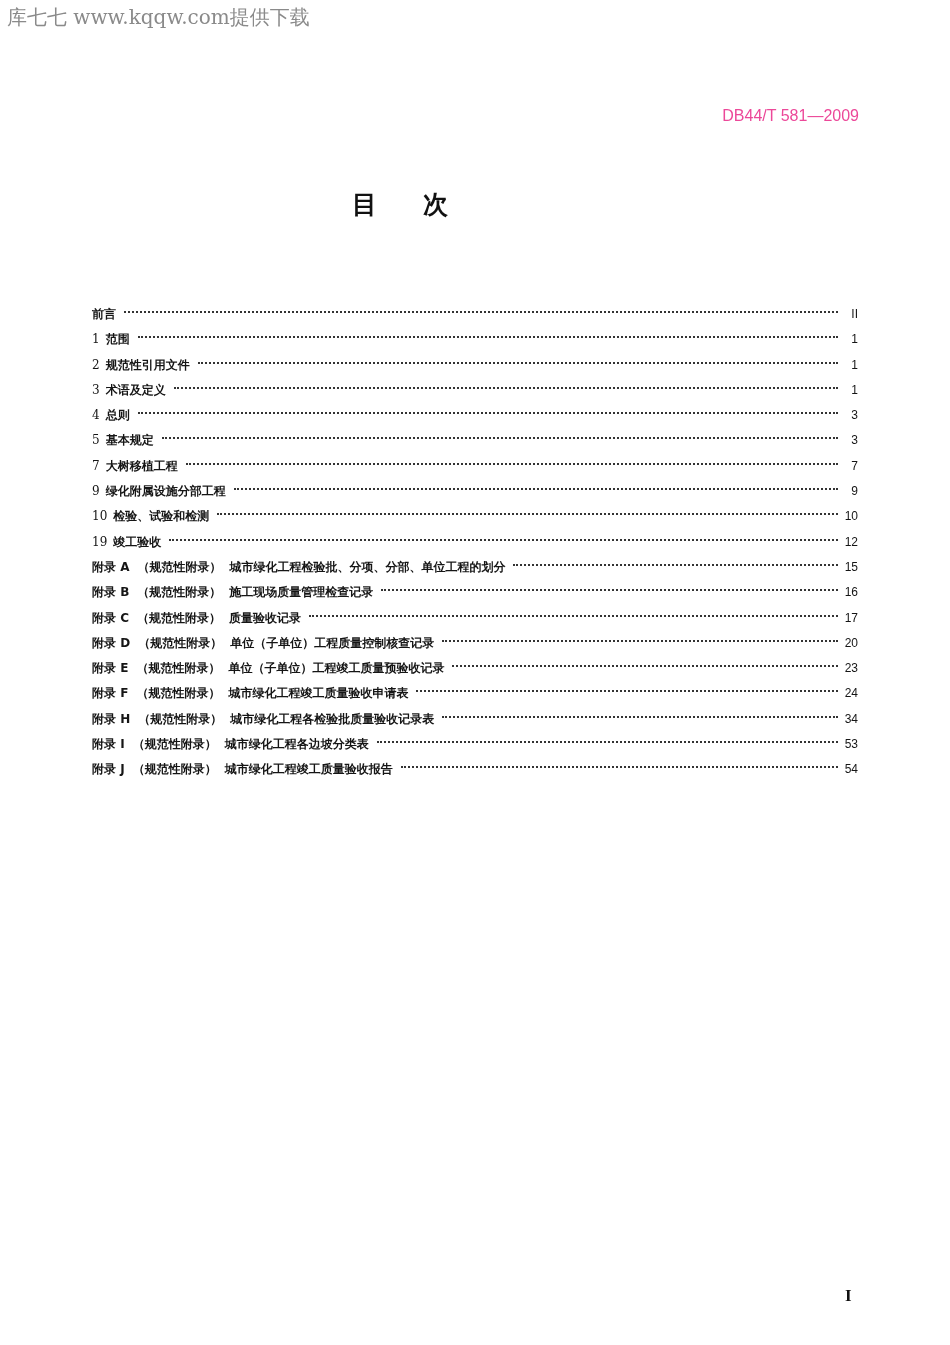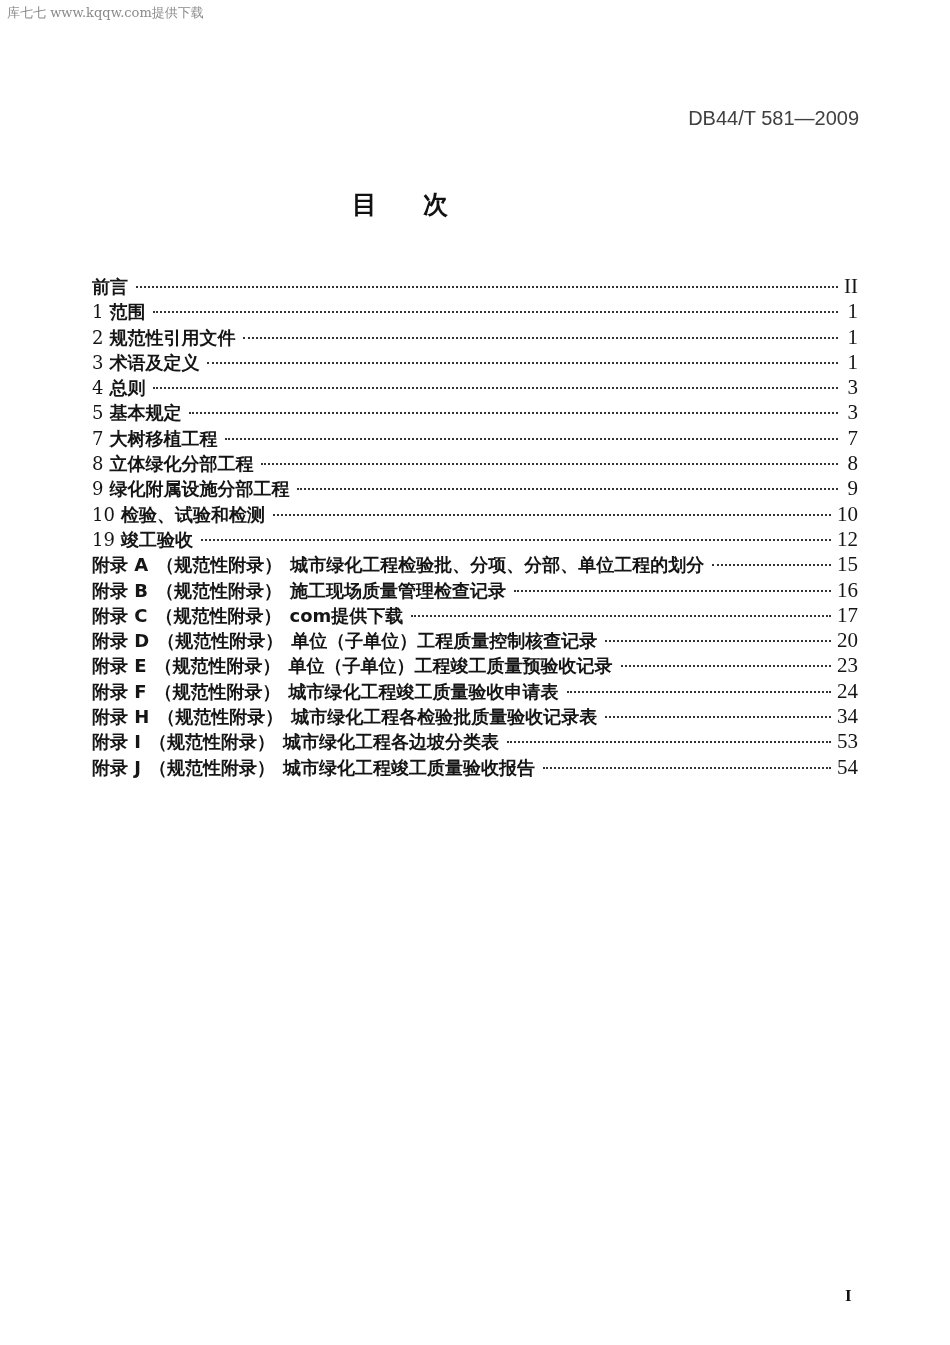--- a/index.html
+++ b/index.html
@@ -12,33 +12,33 @@
       height: 1345px;
       position: relative;
       overflow: hidden;
       font-family: "DejaVu Serif", "Liberation Serif", serif;
       color: #111111;
     }
     .watermark {
       position: absolute;
       left: 7px;
       top: 4px;
-      font-size: 13px;
+      font-size: 20px;
       color: #8a8a8a;
       font-family: "DejaVu Serif", "Liberation Serif", serif;
       letter-spacing: 0px;
       white-space: nowrap;
     }
     .doc-code {
       position: absolute;
       right: 91px;
       top: 107px;
       font-family: "Liberation Sans", "DejaVu Sans", sans-serif;
-      font-size: 20px;
-      color: #404040;
+      font-size: 16px;
+      color: #ec4899;
       white-space: nowrap;
     }
     .page-title {
       position: absolute;
       left: 0;
       width: 800px;
       top: 188px;
       text-align: center;
       font-family: "DejaVu Sans", sans-serif;
       font-size: 25px;
@@ -58,22 +58,23 @@
       align-items: baseline;
       height: 25.3px;
       font-size: 14px;
       line-height: 25.3px;
       white-space: nowrap;
     }
     .toc-label {
       flex: 0 0 auto;
       font-family: "DejaVu Sans", sans-serif;
       font-weight: bold;
-      font-size: 18px;
+      font-size: 12px;
       color: #151515;
+      margin-top: 28px;
     }
     .toc-label .num {
       font-family: "DejaVu Serif", "Liberation Serif", serif;
       font-weight: normal;
       margin-right: 6px;
     }
     .toc-label .paren {
       margin: 0 8px 0 8px;
       text-align: center;
     }
@@ -82,22 +83,22 @@
       margin: 0 6px 0 8px;
       border-bottom: 2px dotted #333;
       position: relative;
       top: -5px;
       height: 0;
     }
     .toc-page {
       flex: 0 0 auto;
       min-width: 14px;
       text-align: right;
-      font-family: Liberation Serif, serif;
-      font-size: 21px;
+      font-family: Liberation Sans, sans-serif;
+      font-size: 12px;
       color: #151515;
     }
     .page-number {
       position: absolute;
       left: 845px;
       top: 1286px;
       font-family: "Liberation Serif", "DejaVu Serif", serif;
       font-size: 17px;
       font-weight: bold;
       color: #111;
@@ -143,25 +144,20 @@
     <span class="toc-label"><span class="num">5</span><span>基本规定</span></span>
     <span class="toc-leader"></span>
     <span class="toc-page">3</span>
   </div>
   <div class="toc-row">
     <span class="toc-label"><span class="num">7</span><span>大树移植工程</span></span>
     <span class="toc-leader"></span>
     <span class="toc-page">7</span>
   </div>
   <div class="toc-row">
-    <span class="toc-label"><span class="num">8</span><span>立体绿化分部工程</span></span>
-    <span class="toc-leader"></span>
-    <span class="toc-page">8</span>
-  </div>
-  <div class="toc-row">
     <span class="toc-label"><span class="num">9</span><span>绿化附属设施分部工程</span></span>
     <span class="toc-leader"></span>
     <span class="toc-page">9</span>
   </div>
   <div class="toc-row">
     <span class="toc-label"><span class="num">10</span><span>检验、试验和检测</span></span>
     <span class="toc-leader"></span>
     <span class="toc-page">10</span>
   </div>
   <div class="toc-row">
@@ -174,21 +170,21 @@
     <span class="toc-label"><span>附录 A</span><span class="paren">（规范性附录）</span><span>城市绿化工程检验批、分项、分部、单位工程的划分</span></span>
     <span class="toc-leader"></span>
     <span class="toc-page">15</span>
   </div>
   <div class="toc-row">
     <span class="toc-label"><span>附录 B</span><span class="paren">（规范性附录）</span><span>施工现场质量管理检查记录</span></span>
     <span class="toc-leader"></span>
     <span class="toc-page">16</span>
   </div>
   <div class="toc-row">
-    <span class="toc-label"><span>附录 C</span><span class="paren">（规范性附录）</span><span>com提供下载</span></span>
+    <span class="toc-label"><span>附录 C</span><span class="paren">（规范性附录）</span><span>质量验收记录</span></span>
     <span class="toc-leader"></span>
     <span class="toc-page">17</span>
   </div>
   <div class="toc-row">
     <span class="toc-label"><span>附录 D</span><span class="paren">（规范性附录）</span><span>单位（子单位）工程质量控制核查记录</span></span>
     <span class="toc-leader"></span>
     <span class="toc-page">20</span>
   </div>
   <div class="toc-row">
     <span class="toc-label"><span>附录 E</span><span class="paren">（规范性附录）</span><span>单位（子单位）工程竣工质量预验收记录</span></span>

